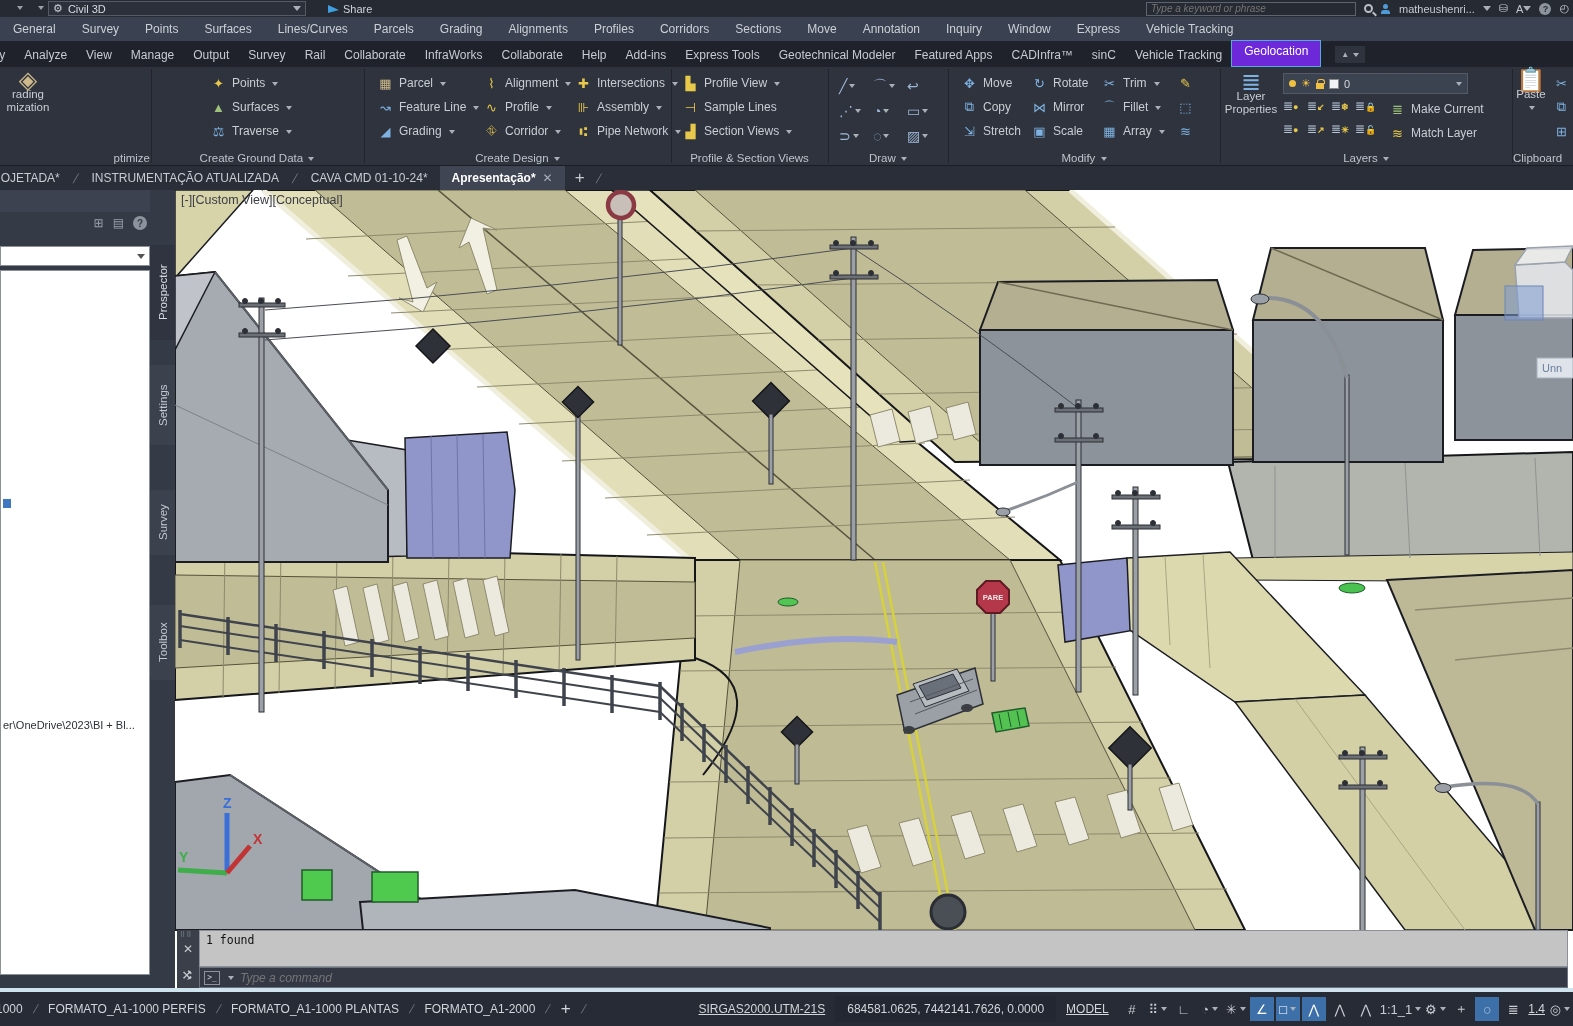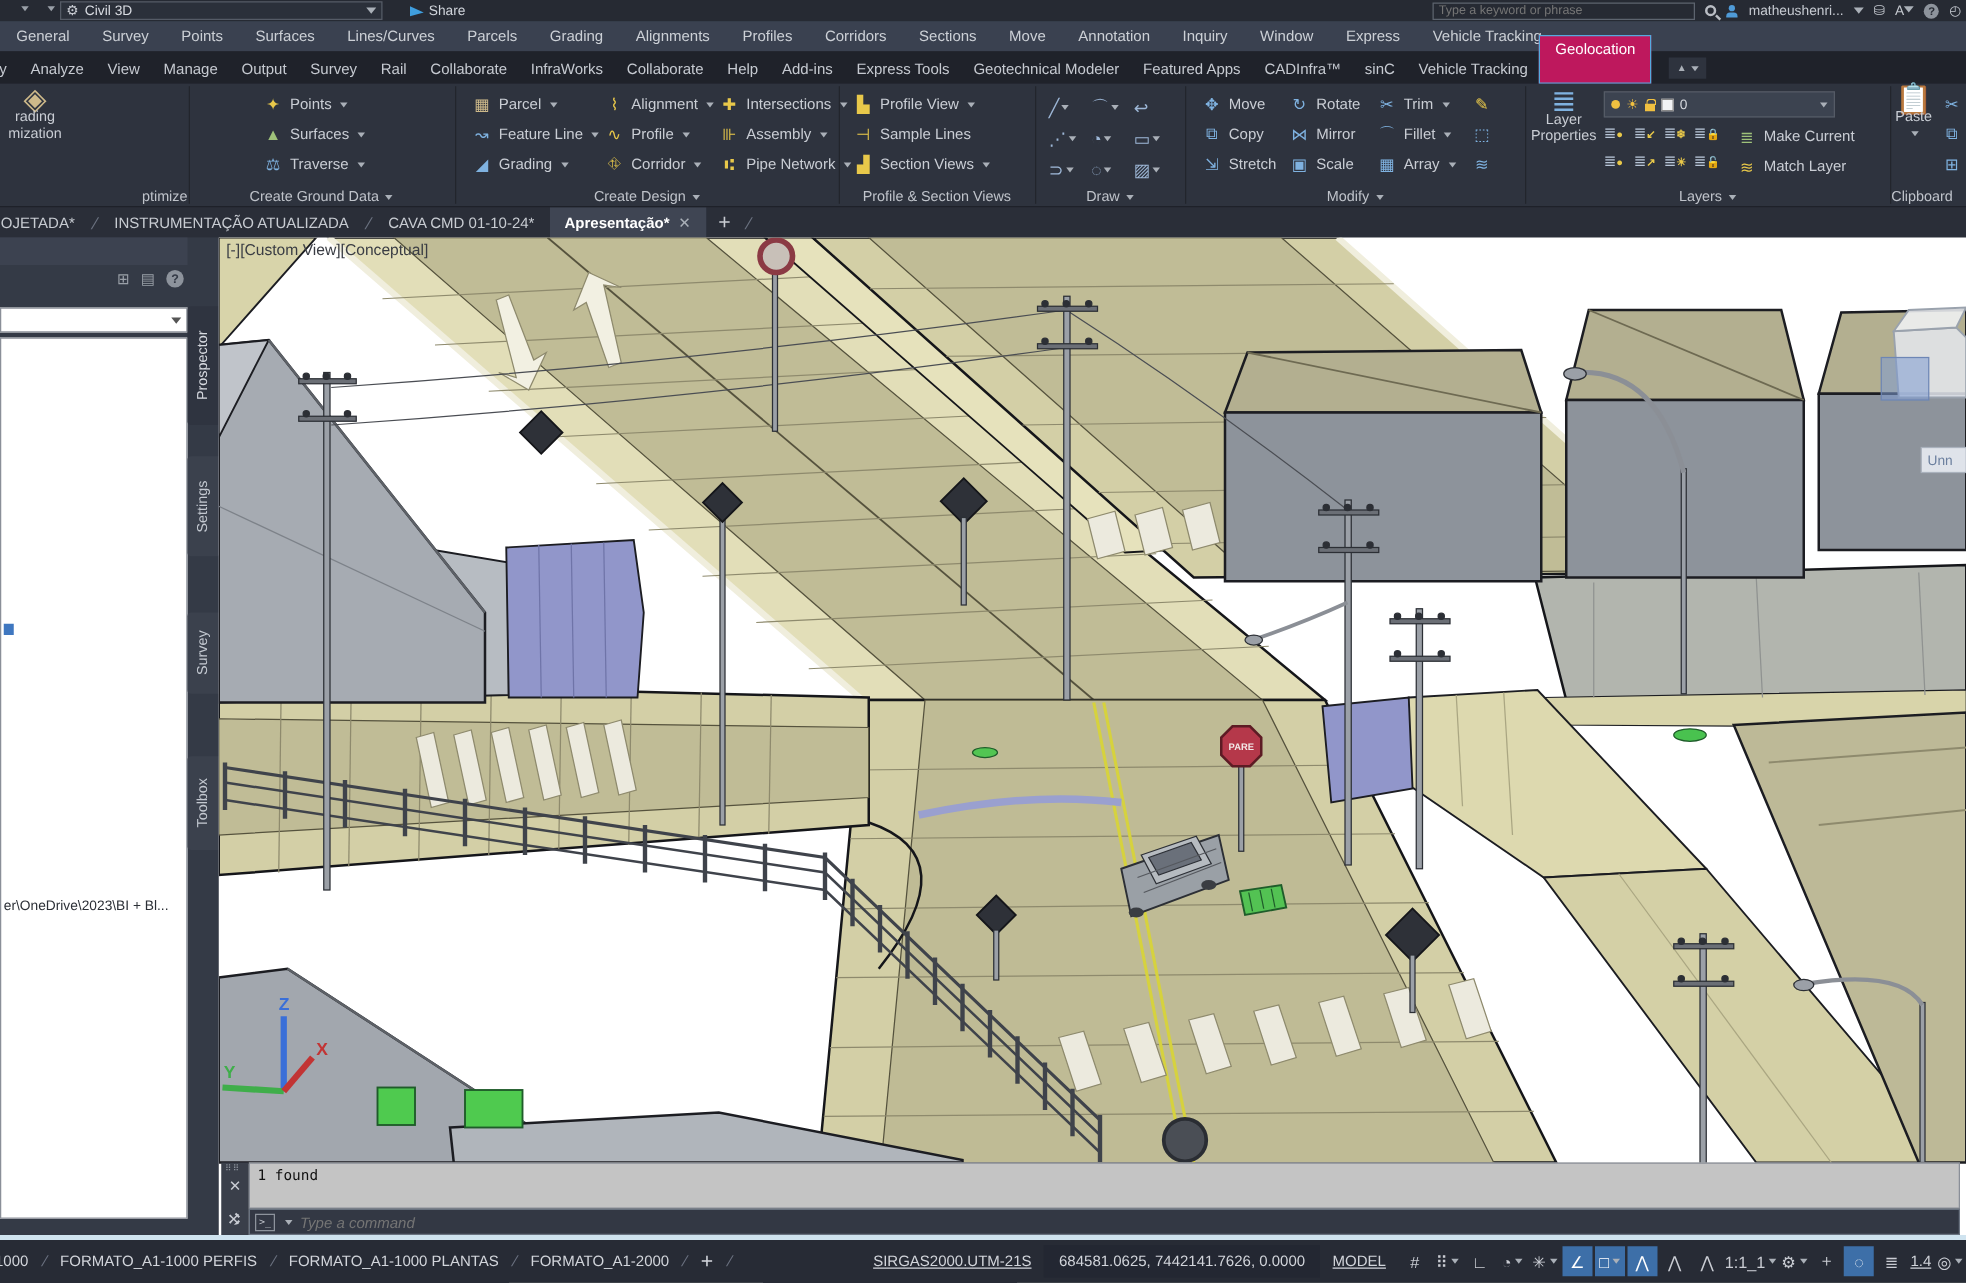--- a/index.html
+++ b/index.html
@@ -20,41 +20,41 @@
   .ws-pill .gear { color:#c9ccd3; font-size:11px; }
   .ws-pill .caret { margin-left:auto; }
   .caret { width:0;height:0;border:4px solid transparent;border-top:5px solid #aab0b8; display:inline-block; position:relative; top:2px; }
   .share-wrap { display:flex; align-items:center; gap:4px; margin-left:18px; color:#cfd3da; }
   .plane { width:0;height:0;border-top:5px solid transparent;border-bottom:3px solid transparent;border-left:11px solid #3f9ede; display:inline-block; }
   .title-center { position:absolute; left:0; right:0; text-align:center; pointer-events:none; }
   .title-center .app { color:#878d97; }
   .title-center .doc { color:#c2c6cd; margin-left:18px; }
   .tb-right { position:absolute; right:4px; top:0; height:17px; display:flex; align-items:center; gap:8px; }
   .searchbox { width:210px; height:14px; border:1px solid #5d646f; background:#262a33; color:#8d939c;
-    font-size:10px; padding:0 4px; }
+    font-size:10px; font-style:italic; padding:0 4px; }
   .mag { position:relative; width:9px; height:9px; border:2px solid #b9bdc4; border-radius:50%; display:inline-block; }
   .mag::after { content:""; position:absolute; width:5px; height:2px; background:#b9bdc4; transform:rotate(45deg); left:6px; top:7px; }
   .person { position:relative; width:10px; height:10px; display:inline-block; }
   .person::before { content:""; position:absolute; width:5px;height:5px;border-radius:50%;background:#4f9bd8; left:2px; top:0; }
   .person::after { content:""; position:absolute; width:9px;height:4px;border-radius:3px 3px 0 0;background:#4f9bd8; left:0; bottom:0; }
   .tbico { color:#c3c7ce; font-size:11px; }
   .helpc { width:12px;height:12px;border-radius:50%;background:#8d939c;color:#262a33;font-size:9px;font-weight:bold;
     display:inline-flex;align-items:center;justify-content:center; }
 
   
   .menubar { position:absolute; left:0; top:17px; width:1573px; height:24px; background:#3a4150;
     display:flex; gap:0; color:#ccd0d6; font-size:12px; }
   .menubar .mi { padding:0 13px; height:24px; display:flex; align-items:center; }
 
   
   .ribbontabs { position:absolute; left:0; top:41px; width:1573px; height:26px; background:#1f222a;
     display:flex; align-items:flex-end; color:#c6cad1; font-size:12px; }
   .rtab { padding:4px 10px 5px; margin-left:-1px; }
   .rtab.first { margin-left:-30px; }
-  .rtab.active { background:#be185d; border:1px solid #55aade; color:#fff; padding:3px 12px 20px; }
+  .rtab.active { background:#6d28d9; border:1px solid #55aade; color:#fff; padding:3px 12px 8px; }
   .rtab-collapse { margin-left:14px; margin-bottom:4px; width:30px; height:17px; background:#2e333e;
     display:flex; align-items:center; justify-content:center; gap:2px; color:#aab0b8; font-size:8px; }
 
   
   .ribbon { position:absolute; left:0; top:67px; width:1573px; height:99px; background:#2e333e; color:#c9cdd4;
     font-size:12px; border-bottom:1px solid #1a1d23; }
   .panel { position:absolute; top:0; height:99px; }
   .panel .plabel { position:absolute; left:0; right:0; bottom:2px; text-align:center; font-size:11.5px; color:#bfc3ca; }
   .psep { position:absolute; top:2px; bottom:2px; width:1px; background:#22252c; }
   .rowbtn { position:absolute; display:flex; align-items:center; gap:5px; height:20px; white-space:nowrap; }

